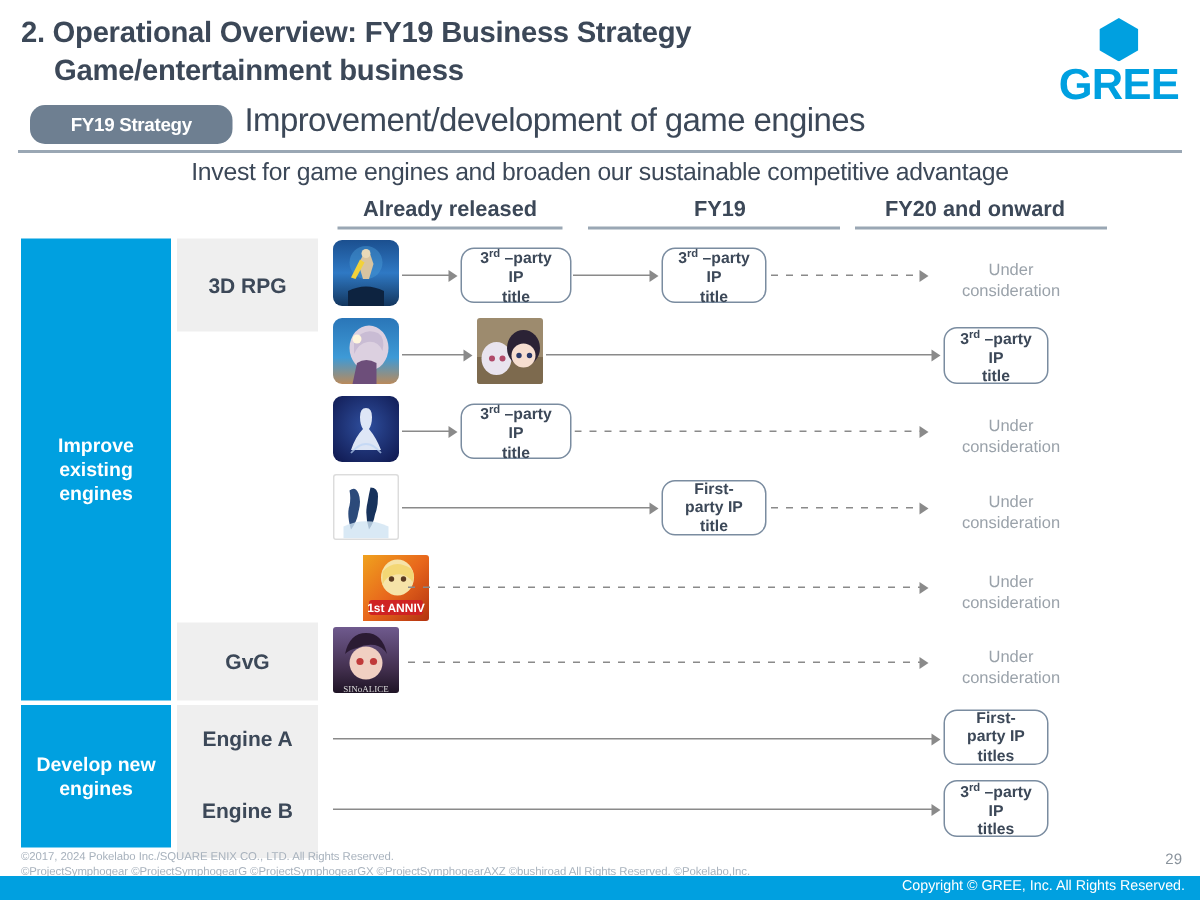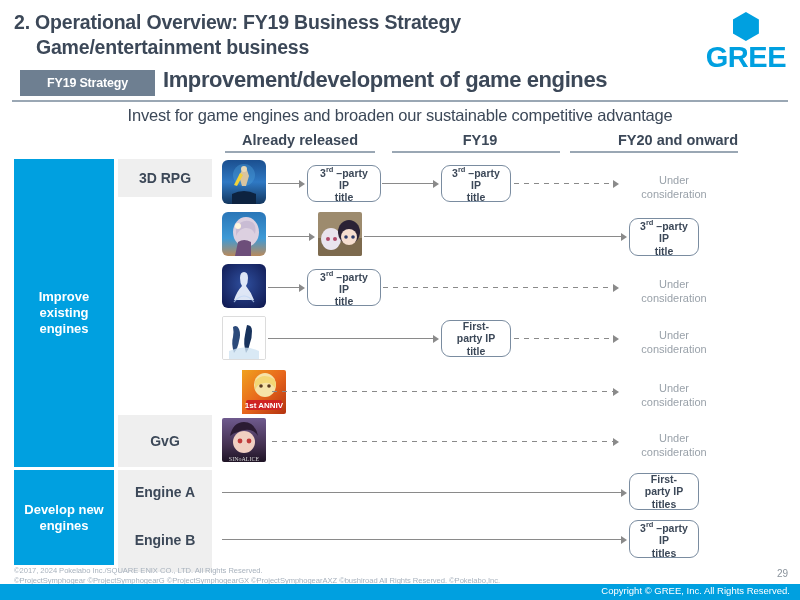--- a/index.html
+++ b/index.html
@@ -19,25 +19,25 @@
   .slide-title .l2{display:block;padding-left:22px;}
 
   .gree-logo{position:absolute;right:14px;top:12px;display:flex;align-items:center;gap:2px;flex-direction:column;}
   .gree-hex{width:26px;height:29px;background:#00A0E0;
     clip-path:polygon(50% 0%, 100% 26%, 100% 74%, 50% 100%, 0% 74%, 0% 26%);}
   .gree-word{font-size:29px;font-weight:bold;color:#00A0E0;letter-spacing:-0.5px;line-height:29px;}
 
   .badge{
     position:absolute;left:20px;top:70px;width:135px;height:26px;
     background:#6E7F91;color:#fff;font-size:12.5px;font-weight:bold;
-    display:flex;align-items:center;justify-content:center;letter-spacing:-0.2px;
+    display:flex;align-items:center;justify-content:center;letter-spacing:-0.2px;border-radius:10px;
   }
   .subtitle{
     position:absolute;left:163px;top:67px;
-    font-size:22px;font-weight:bold;color:#3C4858;letter-spacing:-0.4px;
+    font-size:22px;font-weight:normal;color:#3C4858;letter-spacing:-0.4px;
   }
   .rule{position:absolute;left:12px;top:100px;width:776px;height:2px;background:#9AA7B4;}
 
   .lead{
     position:absolute;left:0;top:106px;width:800px;text-align:center;
     font-size:16.5px;color:#3C4858;letter-spacing:-0.2px;
   }
 
   
   .colhead{position:absolute;font-size:14.5px;font-weight:bold;color:#3C4858;text-align:center;}
@@ -118,31 +118,31 @@
   <div class="rule"></div>
 
   <div class="lead">Invest for game engines and broaden our sustainable competitive advantage</div>
 
   <div class="colhead" style="left:225px;top:132px;width:150px;">Already released</div>
   <div class="colrule" style="left:225px;top:151px;width:150px;"></div>
 
   <div class="colhead" style="left:400px;top:132px;width:160px;">FY19</div>
   <div class="colrule" style="left:392px;top:151px;width:168px;"></div>
 
-  <div class="colhead" style="left:594px;top:132px;width:168px;">FY20 and onward</div>
+  <div class="colhead" style="left:566px;top:132px;width:168px;">FY20 and onward</div>
   <div class="colrule" style="left:570px;top:151px;width:168px;"></div>
 
   <div class="groupbar" style="top:470px;height:95px;">
     <span>Develop new engines</span>
   </div>
   <div class="groupbar" style="top:159px;height:308px;">
     <span>Improve existing engines</span>
   </div>
 
-  <div class="rowlabel" style="top:159px;height:38px;">3D RPG</div>
+  <div class="rowlabel" style="top:159px;height:62px;">3D RPG</div>
   <div class="rowlabel" style="top:415px;height:52px;">GvG</div>
   <div class="rowlabel" style="top:470px;height:44px;">Engine A</div>
   <div class="rowlabel" style="top:508px;height:64px;">Engine B</div>
 
   <div class="thumb" style="left:222px;top:160px;">
     <svg width="44" height="44" viewBox="0 0 44 44">
       <defs>
           <linearGradient id="g1" x1="0" y1="0" x2="0" y2="1">
         <stop offset="0" stop-color="#1b4f8f"></stop>
             <stop offset="0.5" stop-color="#2f79c4"></stop>

